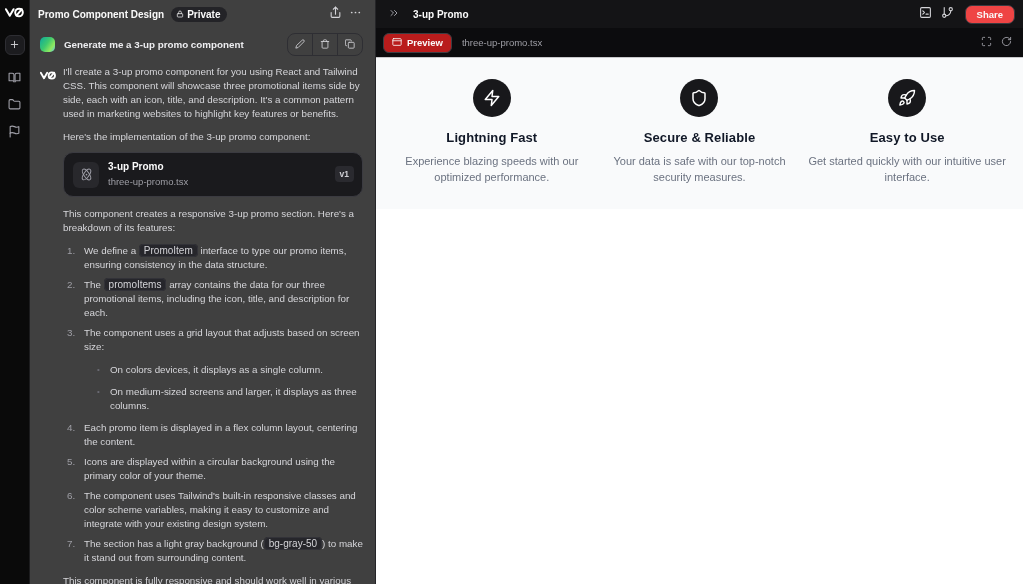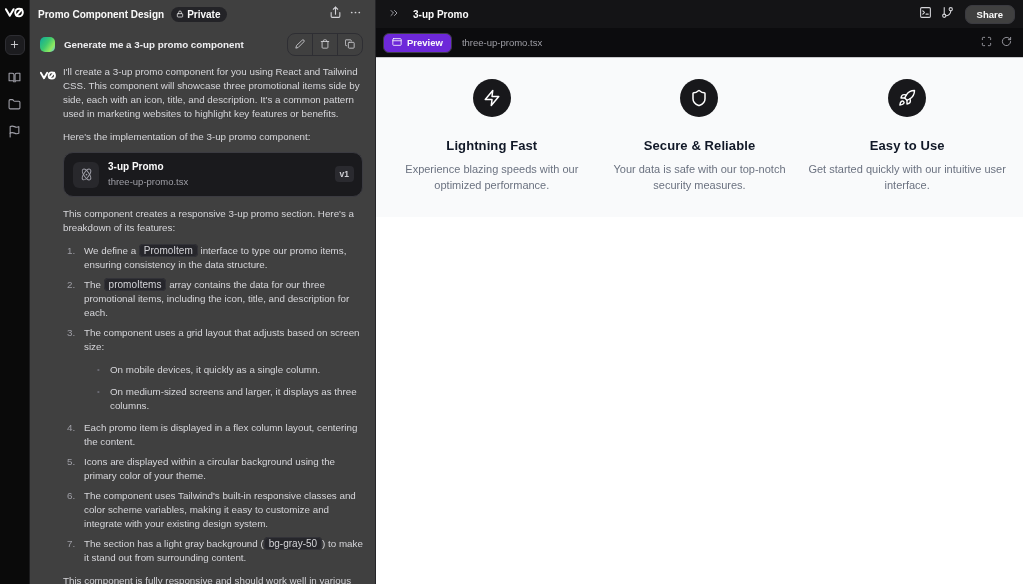--- a/index.html
+++ b/index.html
@@ -51,33 +51,33 @@
   ul.sub li { position:relative; padding-left:13px; margin-bottom:8px; }
   ul.sub li::before { content:"•"; position:absolute; left:0; top:0; color:#6b6b74; font-size:8px; line-height:14px; }
 
   
   .panel { flex:1; display:flex; flex-direction:column; background:#141416; border-left:1px solid #252528; min-width:0; }
   .panel-header { height:28px; display:flex; align-items:center; padding:0 8px; flex-shrink:0; }
   .panel-header .chev { color:#9f9fa6; display:flex; align-items:center; }
   .panel-title { font-size:10px; font-weight:700; color:#fafafa; margin-left:9px; }
   .panel-header .sp { flex:1; }
   .ph-ic { background:none; border:none; color:#d4d4d8; width:22px; height:20px; display:flex; align-items:center; justify-content:center; cursor:pointer; }
-  .share-btn { margin-left:6px; background:#404040; border:1px solid #3a3a40; border-radius:7px; color:#fafafa; font-size:9.5px; font-weight:700; padding:3px 11px; cursor:pointer; font-family:"Liberation Sans", sans-serif; }
+  .share-btn { margin-left:6px; background:#ef4444; border:1px solid #3a3a40; border-radius:7px; color:#fafafa; font-size:9.5px; font-weight:700; padding:3px 11px; cursor:pointer; font-family:"Liberation Sans", sans-serif; }
 
   .tabbar { height:29px; background:#0c0c0e; display:flex; align-items:center; padding:0 7px; flex-shrink:0; }
-  .tab-active { display:flex; align-items:center; gap:5px; background:#6d28d9; border:1px solid #3d3d43; border-radius:6px; color:#fafafa; font-size:9.5px; font-weight:700; padding:3px 8px; cursor:pointer; font-family:"Liberation Sans", sans-serif; }
+  .tab-active { display:flex; align-items:center; gap:5px; background:#b91c1c; border:1px solid #3d3d43; border-radius:6px; color:#fafafa; font-size:9.5px; font-weight:700; padding:3px 8px; cursor:pointer; font-family:"Liberation Sans", sans-serif; }
   .tab-file { background:none; border:none; color:#9f9fa6; font-size:9.5px; padding:3px 10px; cursor:pointer; font-family:"Liberation Sans", sans-serif; }
   .tabbar .sp { flex:1; }
   .tb-ic { background:none; border:none; color:#9f9fa6; width:20px; height:20px; display:flex; align-items:center; justify-content:center; cursor:pointer; }
 
   .preview { flex:1; background:#ffffff; overflow:hidden; border-top:1px solid #c9c9cc; }
   .promo-section { background:#f9fafb; padding:21px 16px 24px; display:grid; grid-template-columns:repeat(3,1fr); column-gap:8px; }
   .promo { display:flex; flex-direction:column; align-items:center; text-align:center; }
   .promo-circle { width:38px; height:38px; border-radius:50%; background:#18181b; color:#ffffff; display:flex; align-items:center; justify-content:center; }
-  .promo-title { margin-top:21px; font-size:13px; font-weight:700; color:#111827; letter-spacing:.1px; }
+  .promo-title { margin-top:13px; font-size:13px; font-weight:700; color:#111827; letter-spacing:.1px; }
   .promo-desc { margin-top:8px; font-size:11px; line-height:16px; color:#6b7280; max-width:225px; }
 </style>
 </head>
 <body>
 
 <aside class="rail">
   <div class="logo">
     <svg width="19" height="11" viewBox="0 0 40 22" fill="none" stroke="#ffffff" stroke-width="4.2" stroke-linecap="round" stroke-linejoin="round">
       <path d="M2 4 L10 18 L18 4"></path>
       <ellipse cx="29.5" cy="11" rx="8" ry="8"></ellipse>
@@ -208,21 +208,21 @@
           </div>
           <span class="ver-badge">v1</span>
         </div>
 
         <p>This component creates a responsive 3-up promo section. Here's a breakdown of its features:</p>
 
         <ol class="features" id="feature-list">
             <li><span class="num">1.</span><span>We define a <code class="chip">PromoItem</code> interface to type our promo items, ensuring consistency in the data structure.</span></li>
             <li><span class="num">2.</span><span>The <code class="chip">promoItems</code> array contains the data for our three promotional items, including the icon, title, and description for each.</span></li>
             <li><span class="num">3.</span><span>The component uses a grid layout that adjusts based on screen size:</span><ul class="sub">
-                <li>On mobile devices, it quickly as a single column.</li>
+                <li>On colors devices, it displays as a single column.</li>
                 <li>On medium-sized screens and larger, it displays as three columns.</li>
               </ul></li>
             <li><span class="num">4.</span><span>Each promo item is displayed in a flex column layout, centering the content.</span></li>
             <li><span class="num">5.</span><span>Icons are displayed within a circular background using the primary color of your theme.</span></li>
             <li><span class="num">6.</span><span>The component uses Tailwind's built-in responsive classes and color scheme variables, making it easy to customize and integrate with your existing design system.</span></li>
             <li><span class="num">7.</span><span>The section has a light gray background (<code class="chip">bg-gray-50</code>) to make it stand out from surrounding content.</span></li>
           </ol>
 
         <p>This component is fully responsive and should work well in various contexts within a marketing or product website. You can easily customize the content, colors, and layout to fit your specific needs.</p>
 

